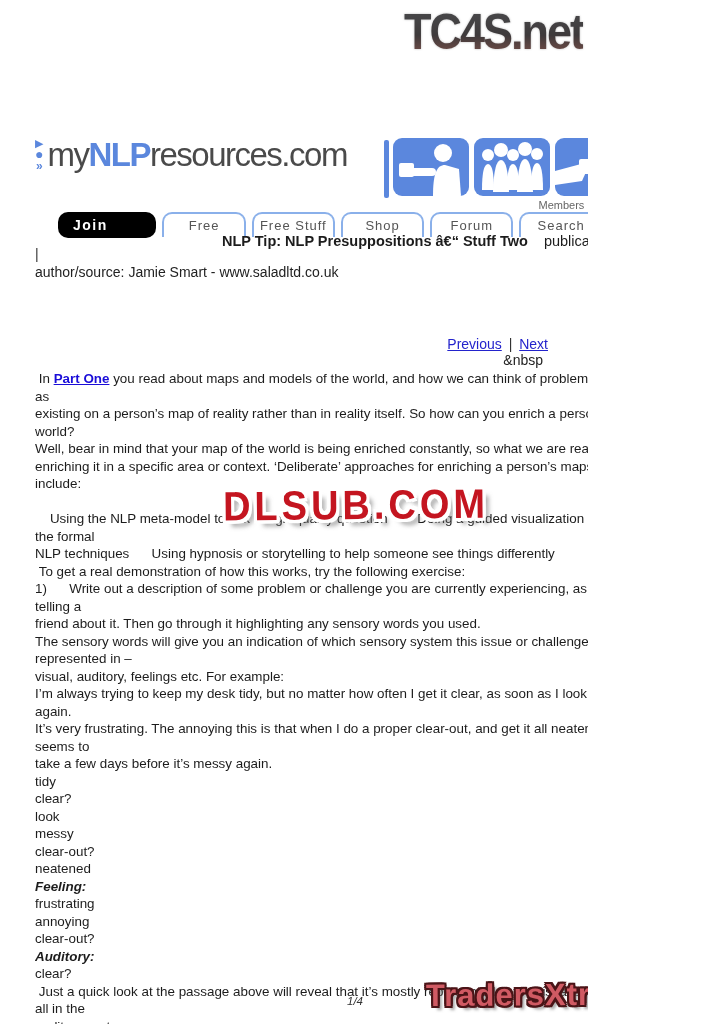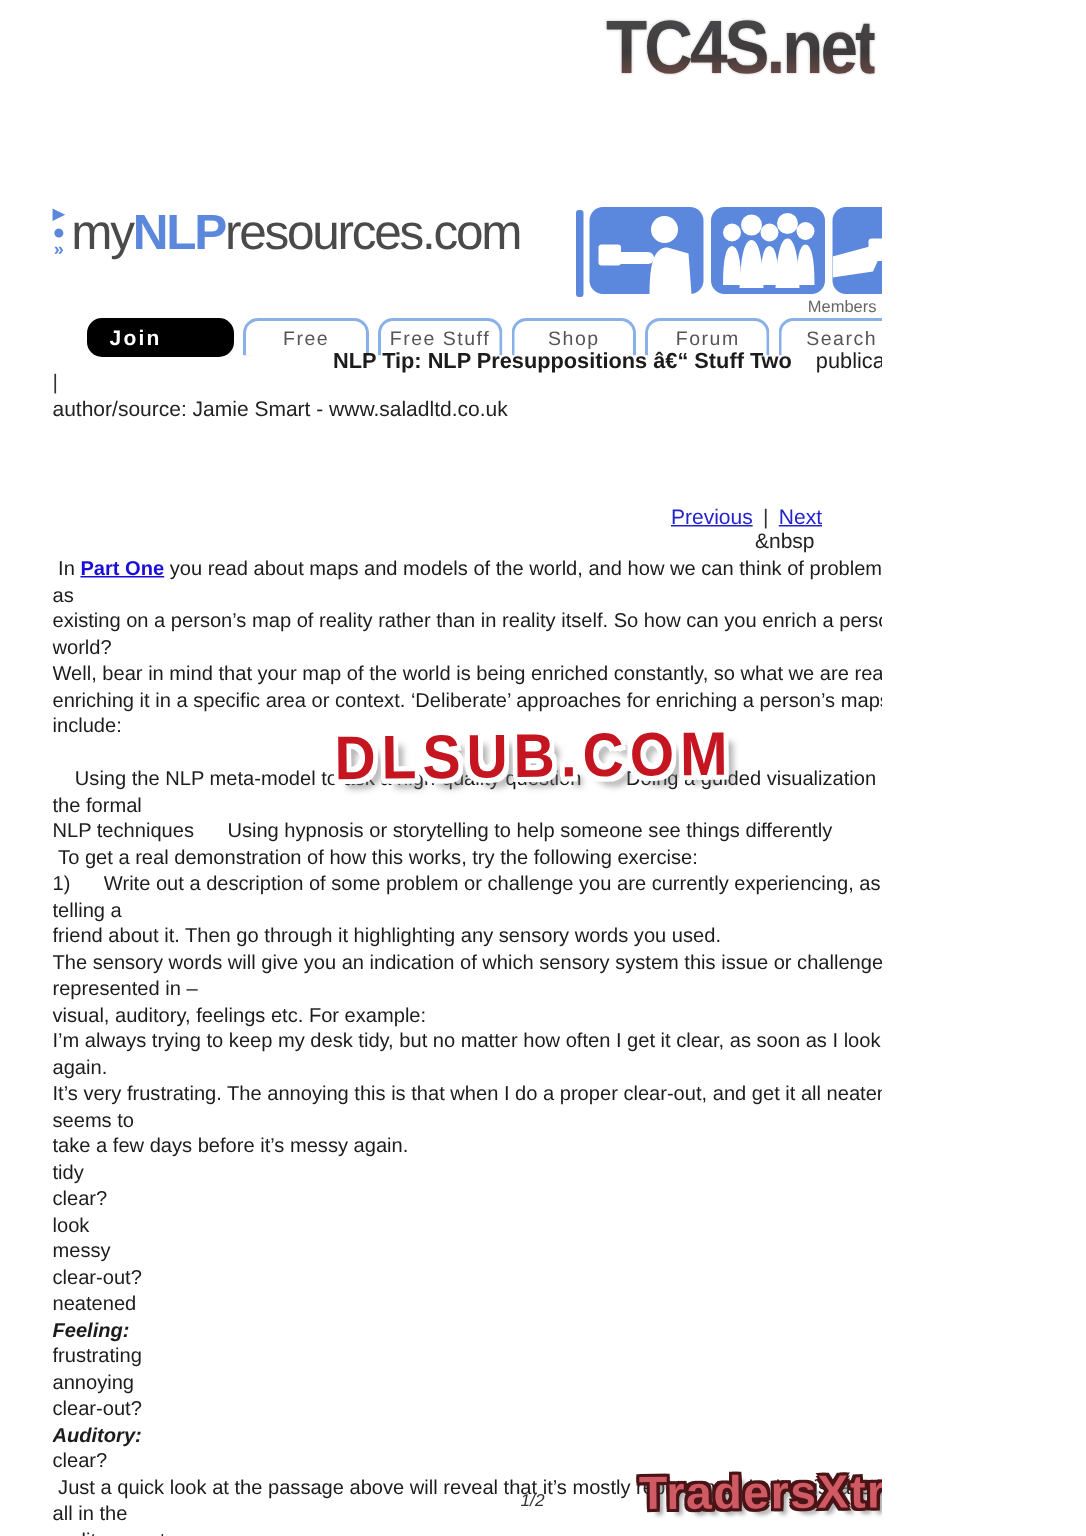--- a/index.html
+++ b/index.html
@@ -182,16 +182,16 @@
     <div class="block bi">Auditory:</div>
     <div class="block">clear?</div>
     <div class="block"> Just a quick look at the passage above will reveal that it’s mostly represented in the visual system, and least of all in the
 auditory system.
 2)      Determine which sensory system is used the most in your example, and which one is used the least (out of the top
 three – visual, auditory, feeling). Then, write it out again, using the language of the most under-used sensory system.</div>
   </div>
 
   <div class="wm-mid">DLSUB.COM</div>
 
-  <div class="page-number">1/2</div>
+  <div class="page-number">1/4</div>
   <div class="wm-bottom">TradersXtreme.com</div>
 
 </div>
 
 </body></html>

